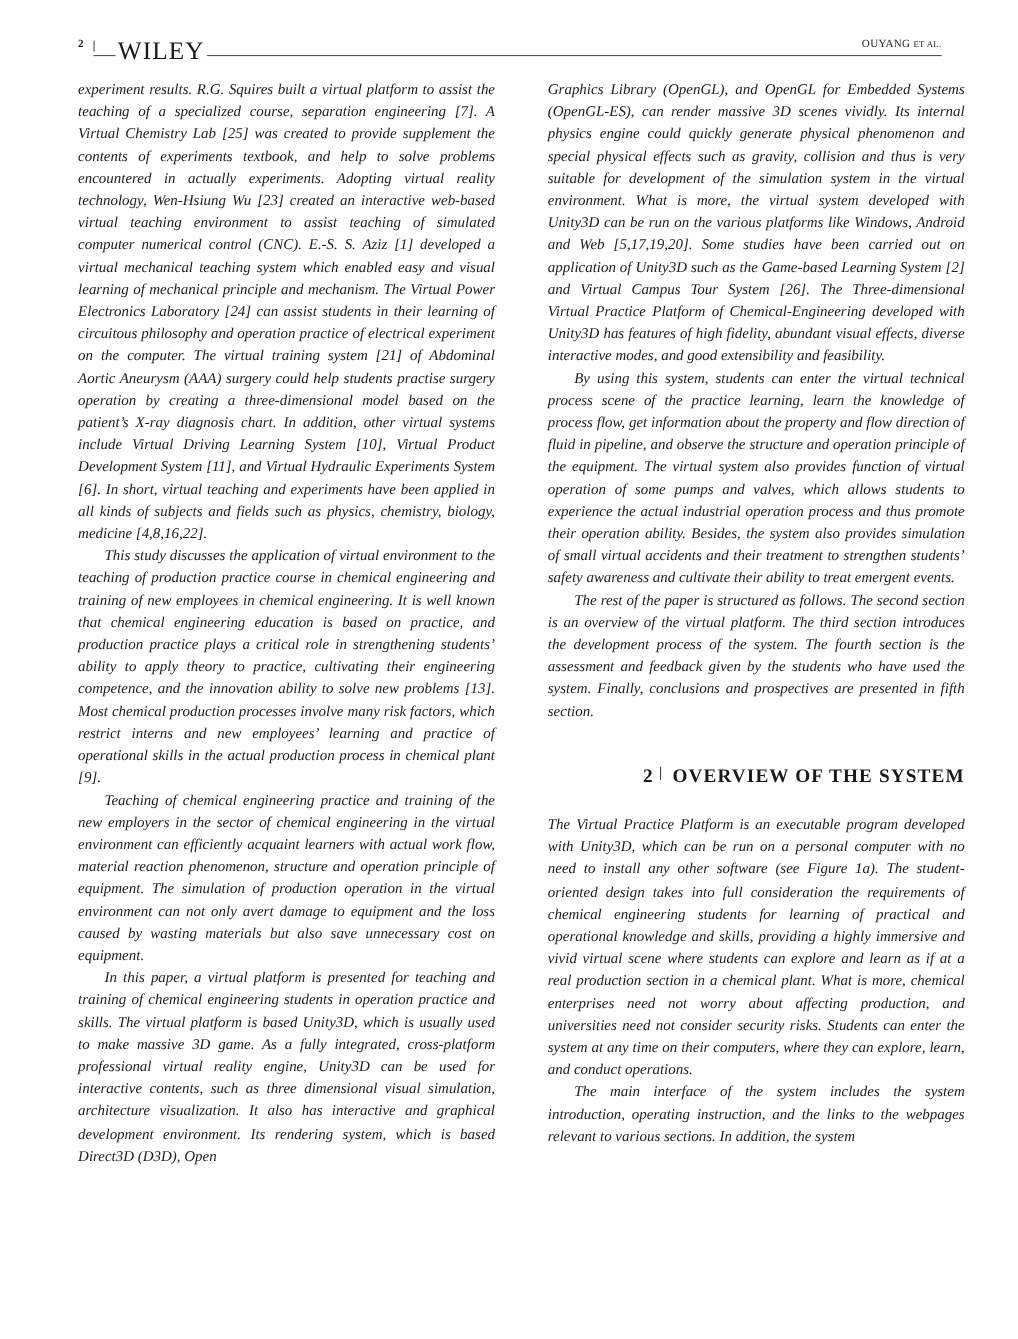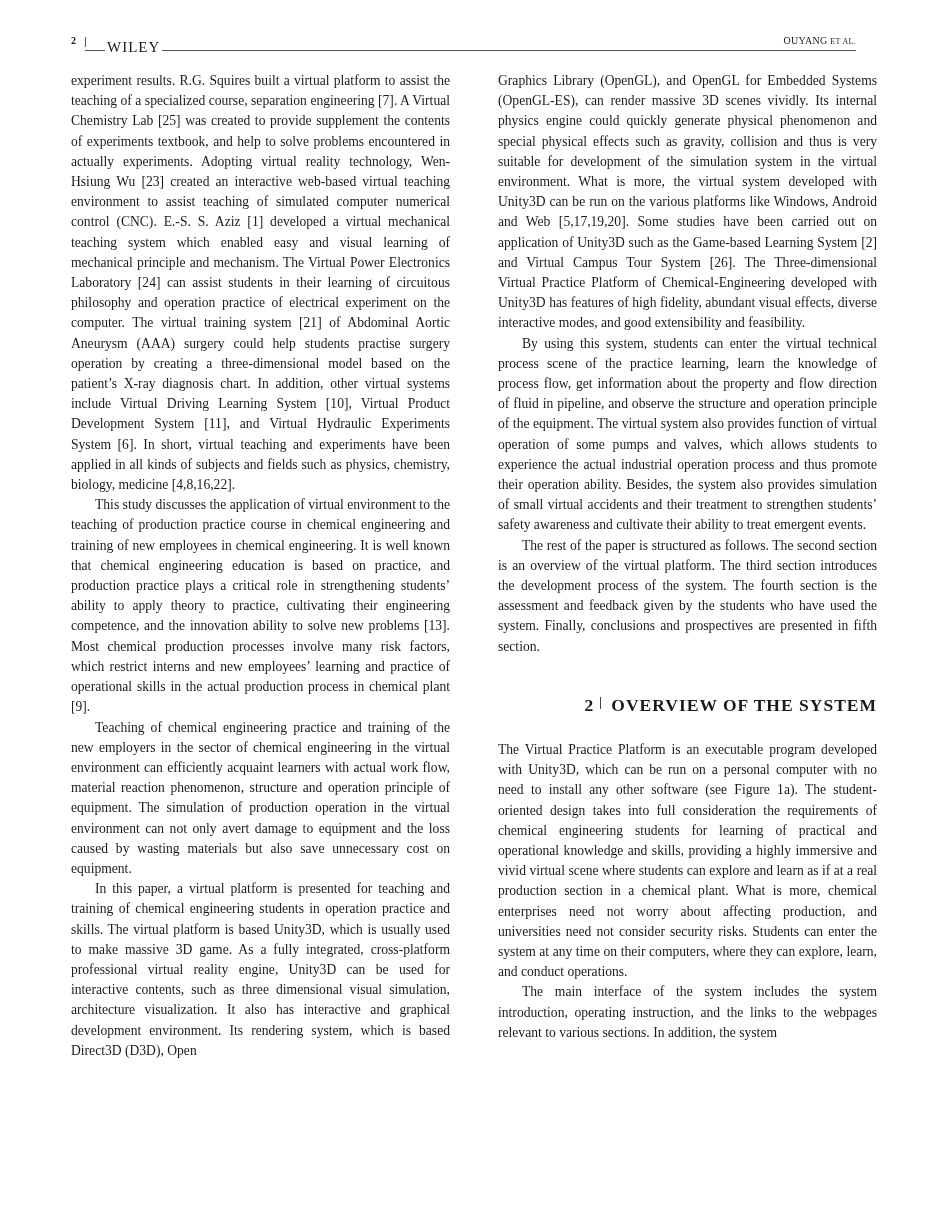--- a/index.html
+++ b/index.html
@@ -2,29 +2,29 @@
 <html><head>
 <meta charset="utf-8">
 <style>
   html, body { margin: 0; padding: 0; background: #ffffff; }
   body { width: 925px; height: 1217px; position: relative; overflow: hidden;
          font-family: "Liberation Serif", "DejaVu Serif", serif; color: #1a1a1a; }
   .header { position: absolute; left: 71px; top: 33px; width: 785px; height: 24px; }
   .page-num { position: absolute; left: 0; top: 2px; font-size: 10px; font-weight: bold; }
   .hdr-sep { position: absolute; left: 14px; top: 4px; width: 1px; height: 10px; background: #555; }
   .hdr-rule { position: absolute; left: 14px; top: 17px; width: 771px; height: 1px; background: #555; }
-  .brand { position: absolute; left: 34px; top: 4px; font-size: 15px; letter-spacing: 1px;
+  .brand { position: absolute; left: 34px; top: 4px; font-size: 23px; letter-spacing: 1px;
            background: #fff; padding: 0 2px; line-height: 20px; font-family: "Liberation Serif", serif; }
   .running-head { position: absolute; right: 0; top: 2px; font-size: 10px; letter-spacing: 0.3px; }
   .running-head .sc { font-size: 8px; }
   .col { position: absolute; top: 71px; width: 379px; font-size: 13.6px; line-height: 20.2px;
          text-align: justify; hyphens: manual; }
   .col-left { left: 71px; }
   .col-right { left: 478px; margin-left: 20px; }
-  .col p { margin: 0; }
+  .col p { margin: 0; font-style: italic; }
   .col p.indent { text-indent: 24px; }
   .section-heading { margin: 37px 0 24px 0; font-size: 17.5px; font-weight: bold; letter-spacing: 1px;
                      text-align: right; line-height: 22px; }
   .section-heading .num { margin-right: 6px; }
   .section-heading .bar { display: inline-block; width: 1px; height: 12px; background: #444;
                           vertical-align: 2px; margin-right: 10px; }
 </style>
 </head>
 <body>
 

